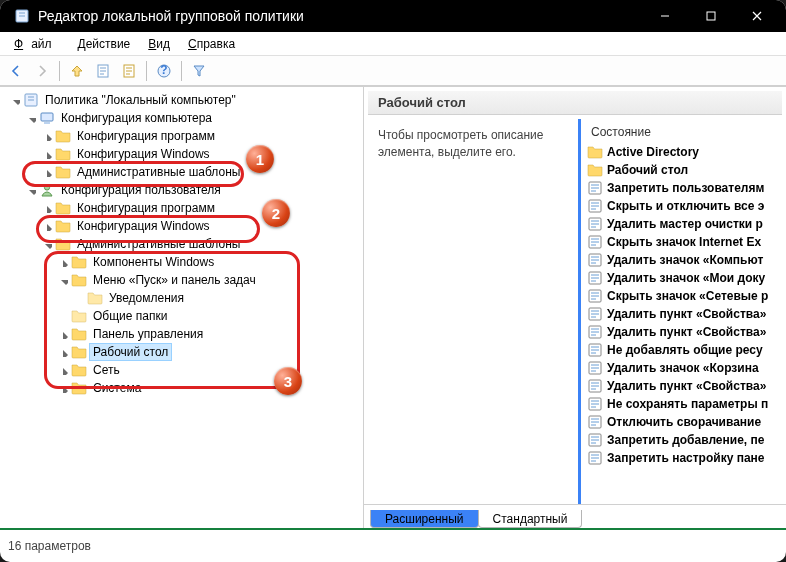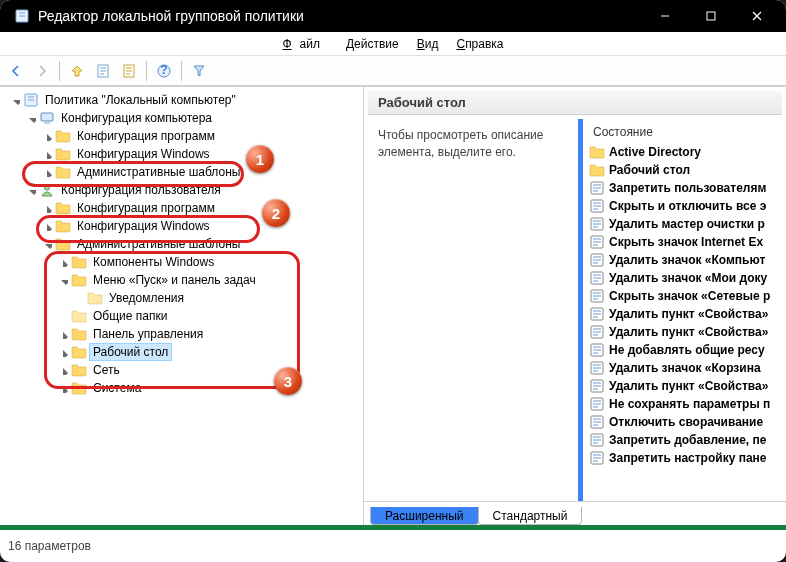--- a/index.html
+++ b/index.html
@@ -2,41 +2,41 @@
 <html><head>
 <meta charset="utf-8">
 <style>
   * { box-sizing: border-box; margin: 0; padding: 0; font-family: "Segoe UI", Tahoma, sans-serif; font-size: 12px; }
   body { background: #202020; display: flex; align-items: center; justify-content: center; height: 100vh; }
   .window { width: 786px; height: 562px; background: #fff; border-radius: 10px; overflow: hidden; display: flex; flex-direction: column; box-shadow: 0 4px 20px rgba(0,0,0,.5); position: relative; }
   .titlebar { height: 32px; background: #000; color: #fff; display: flex; align-items: center; padding: 0 6px; }
   .titlebar .appicon { width: 16px; height: 16px; margin: 0 8px; display: inline-flex; align-items: center; justify-content: center; }
   .titlebar .title { flex: 1; font-size: 14px; }
   .titlebar .winbtn { width: 46px; height: 32px; display: inline-flex; align-items: center; justify-content: center; color: #fff; }
-  .menubar { height: 24px; border-bottom: 1px solid #e0e0e0; display: flex; align-items: center; padding: 0 6px; gap: 2px; background: #fff; justify-content: center; }
+  .menubar { height: 24px; border-bottom: 1px solid #e0e0e0; display: flex; align-items: center; padding: 0 6px; gap: 2px; background: #fff; }
   .menubar span { padding: 3px 8px; cursor: default; }
   .menubar u { text-decoration: underline; }
   .toolbar { height: 30px; border-bottom: 1px solid #d0d0d0; display: flex; align-items: center; padding: 0 4px; gap: 2px; background: #fdfdfd; }
   .tbtn { width: 24px; height: 24px; display: inline-flex; align-items: center; justify-content: center; border: 1px solid transparent; border-radius: 2px; }
   .tsep { width: 1px; height: 20px; background: #c0c0c0; margin: 0 3px; }
   .body { flex: 1; display: flex; border-top: 1px solid #d0d0d0; overflow: hidden; position: relative; }
   .tree-pane { width: 364px; border-right: 1px solid #d0d0d0; padding: 4px 0 4px 4px; overflow: hidden; position: relative; }
   .right-pane { flex: 1; display: flex; flex-direction: column; overflow: hidden; }
   .right-header { background: linear-gradient(#f6f6f6,#eaeaea); border-bottom: 1px solid #d0d0d0; padding: 4px 10px; margin: 4px; font-weight: bold; color: #3b3b3b; font-size: 13px; }
   .right-body { flex: 1; display: flex; overflow: hidden; padding: 0 4px; }
   .desc-col { width: 210px; padding: 8px 10px; color: #444; line-height: 1.4; }
-  .list-col { flex: 1; border-left: 5px solid #3b82f6; overflow: hidden; display: flex; flex-direction: column; justify-content: center; }
+  .list-col { flex: 1; border-left: 3px solid #3b82f6; overflow: hidden; display: flex; flex-direction: column; justify-content: center; }
   .list-head { padding: 6px 10px 4px; color: #333; }
   .list-items { flex: 1; overflow: hidden; font-weight: bold; }
   .li-row { display: flex; align-items: center; padding: 1px 6px; white-space: nowrap; overflow: hidden; text-overflow: ellipsis; cursor: default; }
   .li-row .icn { width: 16px; height: 16px; margin-right: 4px; flex-shrink: 0; }
   .tabs { height: 24px; border-top: 1px solid #d0d0d0; display: flex; align-items: flex-end; padding: 0 6px; }
   .tab { padding: 2px 14px 1px; border: 1px solid #b5b5b5; border-top: none; border-bottom-left-radius: 4px; border-bottom-right-radius: 4px; background: #3b82f6; margin-right: -1px; position: relative; }
   .tab.active { background: #fff; z-index: 1; }
-  .statusbar { height: 22px; border-top: 5px solid #15803d; padding: 16px 8px; display: flex; align-items: center; color: #444; }
+  .statusbar { height: 22px; border-top: 2px solid #15803d; padding: 16px 8px; display: flex; align-items: center; color: #444; }
   .tree-row { display: flex; align-items: center; height: 18px; white-space: nowrap; cursor: default; }
   .tw { width: 14px; height: 14px; display: inline-flex; align-items: center; justify-content: center; color: #6a6a6a; flex-shrink: 0; }
   .ticn { width: 16px; height: 16px; margin: 0 3px 0 1px; flex-shrink: 0; }
   .label { padding: 1px 3px; }
   .label.sel { background: #cce8ff; outline: 1px solid #99d1ff; }
   .callout { position: absolute; border: 3px solid #d22; border-radius: 14px; pointer-events: none; }
   .cnum { position: absolute; width: 28px; height: 28px; border-radius: 50%; background: radial-gradient(circle at 30% 30%, #ffb199, #d84315 60%, #a02a0c); color: #fff; font-weight: bold; font-size: 15px; display: flex; align-items: center; justify-content: center; box-shadow: 0 1px 3px rgba(0,0,0,.5), inset 0 1px 1px rgba(255,255,255,.4); pointer-events: none; }
   .folder-svg { fill: #ffd86b; stroke: #caa53a; stroke-width: .5; }
   .setting-svg { fill: #fff; stroke: #888; stroke-width: 1; }
 </style>

